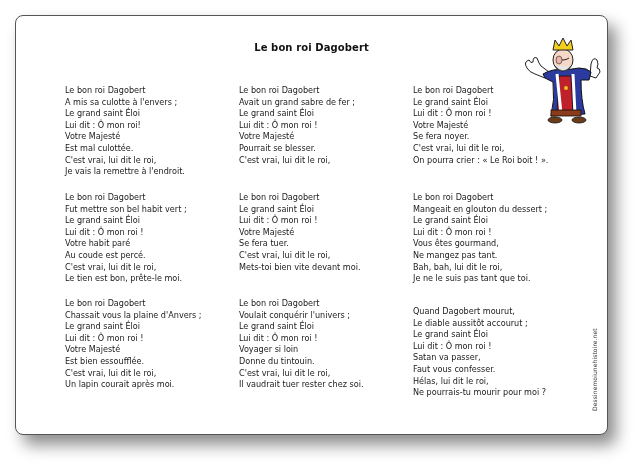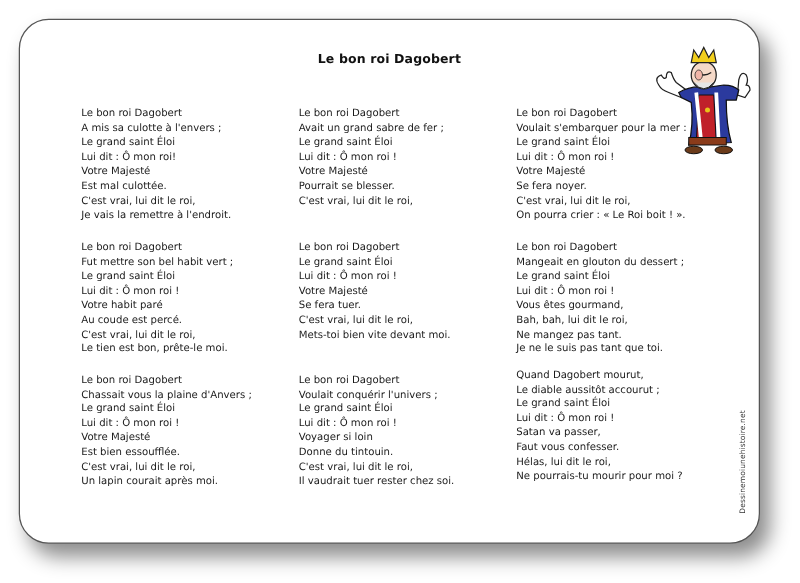--- a/index.html
+++ b/index.html
@@ -8,21 +8,21 @@
     background: #ffffff;
     font-family: "DejaVu Sans", sans-serif;
     position: relative;
   }
   .card {
     position: absolute;
     left: 15px; top: 15px;
     width: 593px; height: 420px;
     background: #ffffff;
     border: 1.5px solid #555555;
-    border-radius: 24px;
+    border-radius: 8px;
     box-shadow: 8px 10px 16px rgba(0,0,0,0.45);
     box-sizing: border-box;
   }
   .title {
     position: absolute;
     top: 26px; left: 0; width: 100%;
     text-align: center;
     font-size: 10px; font-weight: bold;
     color: #111;
     letter-spacing: 0.1px;
@@ -69,21 +69,20 @@
     <div>Le bon roi Dagobert</div>
     <div>Avait un grand sabre de fer ;</div>
     <div>Le grand saint Éloi</div>
     <div>Lui dit : Ô mon roi !</div>
     <div>Votre Majesté</div>
     <div>Pourrait se blesser.</div>
     <div>C'est vrai, lui dit le roi,</div>
   </div>
   <div class="verse" style="left:397px; top:69px;">
     <div>Le bon roi Dagobert</div>
-    <div>Voulait s'embarquer pour la mer :</div>
     <div>Le grand saint Éloi</div>
     <div>Lui dit : Ô mon roi !</div>
     <div>Votre Majesté</div>
     <div>Se fera noyer.</div>
     <div>C'est vrai, lui dit le roi,</div>
     <div>On pourra crier : « Le Roi boit ! ».</div>
   </div>
 
   <div class="verse" style="left:49px; top:176px;">
     <div>Le bon roi Dagobert</div>
@@ -103,22 +102,22 @@
     <div>Se fera tuer.</div>
     <div>C'est vrai, lui dit le roi,</div>
     <div>Mets-toi bien vite devant moi.</div>
   </div>
   <div class="verse" style="left:397px; top:176px;">
     <div>Le bon roi Dagobert</div>
     <div>Mangeait en glouton du dessert ;</div>
     <div>Le grand saint Éloi</div>
     <div>Lui dit : Ô mon roi !</div>
     <div>Vous êtes gourmand,</div>
+    <div>Ne mangez pas tant.</div>
     <div>Bah, bah, lui dit le roi,</div>
-    <div>Ne mangez pas tant.</div>
     <div>Je ne le suis pas tant que toi.</div>
   </div>
 
   <div class="verse" style="left:49px; top:282px;">
     <div>Le bon roi Dagobert</div>
     <div>Chassait vous la plaine d'Anvers ;</div>
     <div>Le grand saint Éloi</div>
     <div>Lui dit : Ô mon roi !</div>
     <div>Votre Majesté</div>
     <div>Est bien essoufflée.</div>
@@ -128,21 +127,21 @@
   <div class="verse" style="left:223px; top:282px;">
     <div>Le bon roi Dagobert</div>
     <div>Voulait conquérir l'univers ;</div>
     <div>Le grand saint Éloi</div>
     <div>Lui dit : Ô mon roi !</div>
     <div>Voyager si loin</div>
     <div>Donne du tintouin.</div>
     <div>C'est vrai, lui dit le roi,</div>
     <div>Il vaudrait tuer rester chez soi.</div>
   </div>
-  <div class="verse" style="left:397px; top:278px;">
+  <div class="verse" style="left:397px; top:290px;">
     <div>Quand Dagobert mourut,</div>
     <div>Le diable aussitôt accourut ;</div>
     <div>Le grand saint Éloi</div>
     <div>Lui dit : Ô mon roi !</div>
     <div>Satan va passer,</div>
     <div>Faut vous confesser.</div>
     <div>Hélas, lui dit le roi,</div>
     <div>Ne pourrais-tu mourir pour moi ?</div>
   </div>
 

